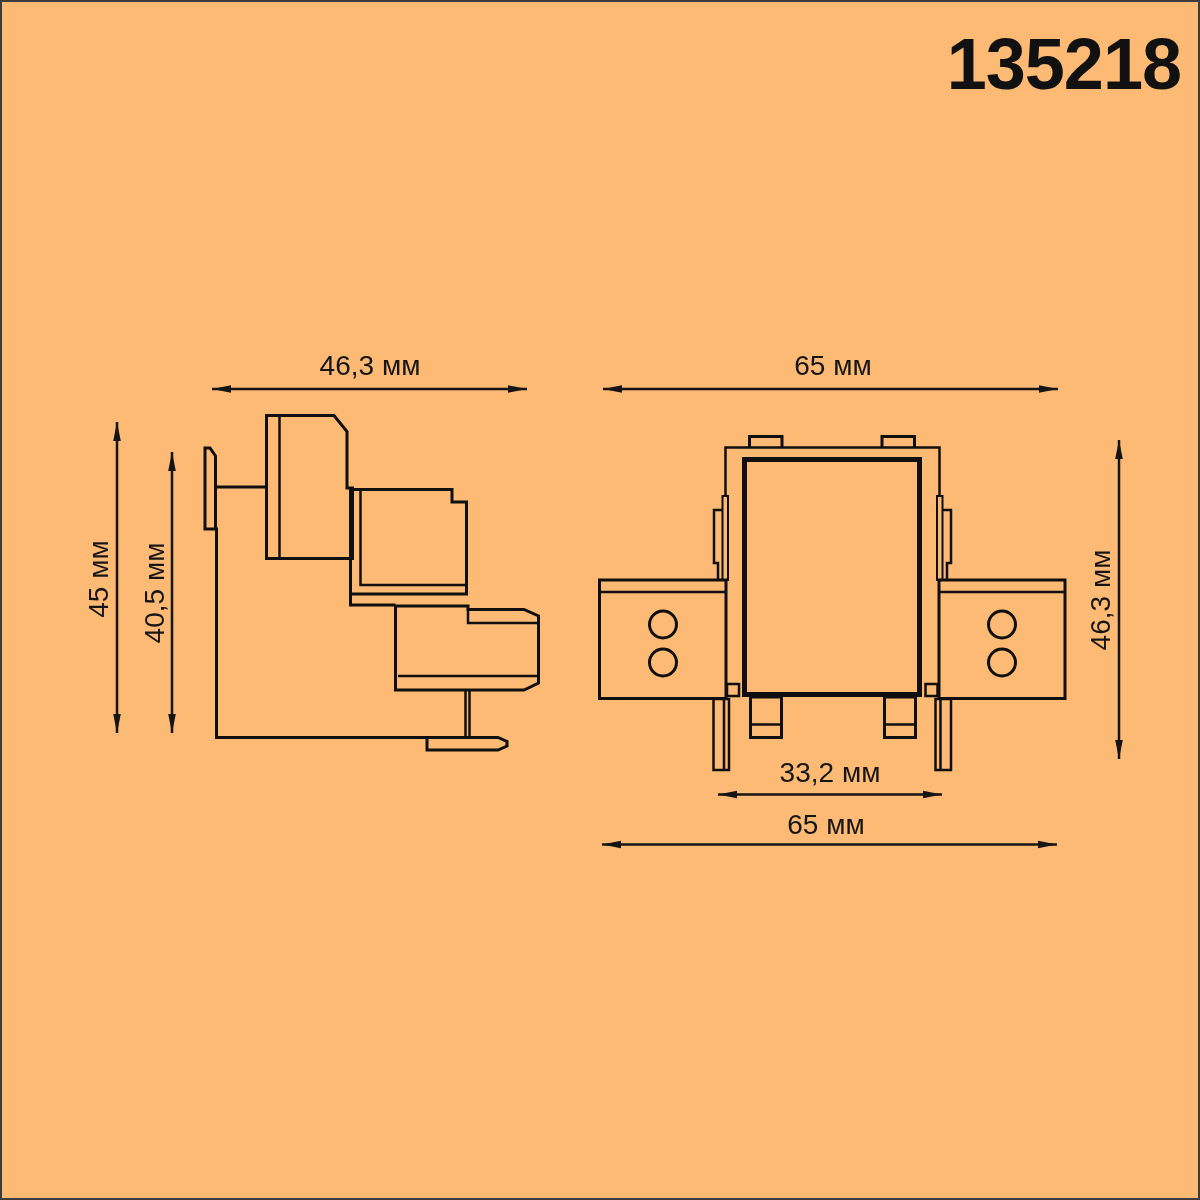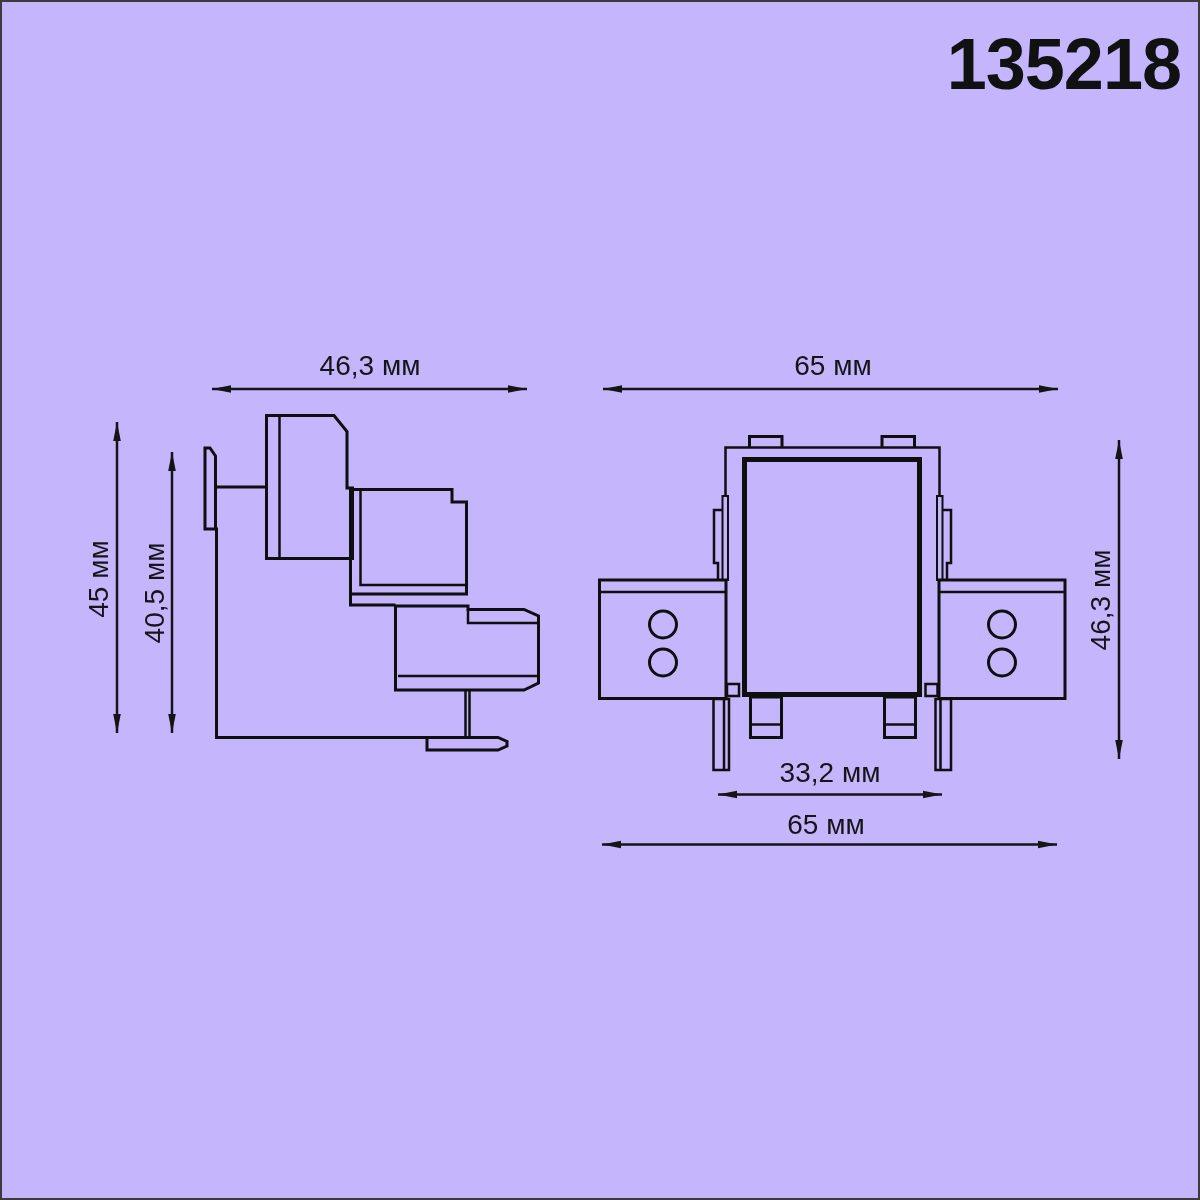--- a/index.html
+++ b/index.html
@@ -11,21 +11,21 @@
     width: 1200px;
     height: 1200px;
     font-family: "Liberation Sans", sans-serif;
   }
   .frame {
     position: relative;
     width: 1200px;
     height: 1200px;
     box-sizing: border-box;
     border: 2px solid #3b3b3b;
-    background: #c4b5fd;
+    background: #fdba74;
     overflow: hidden;
     text-decoration: underline;
   }
   .product-code {
     position: absolute;
     top: 26px;
     right: 17px;
     font-size: 72px;
     font-weight: 700;
     letter-spacing: -1px;

